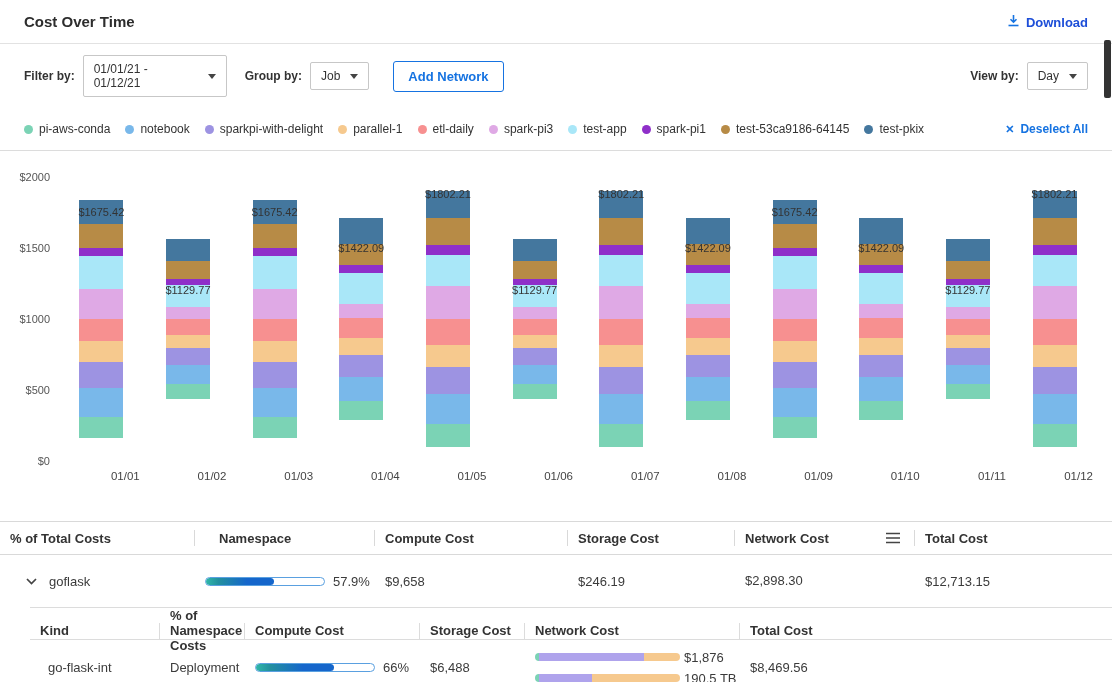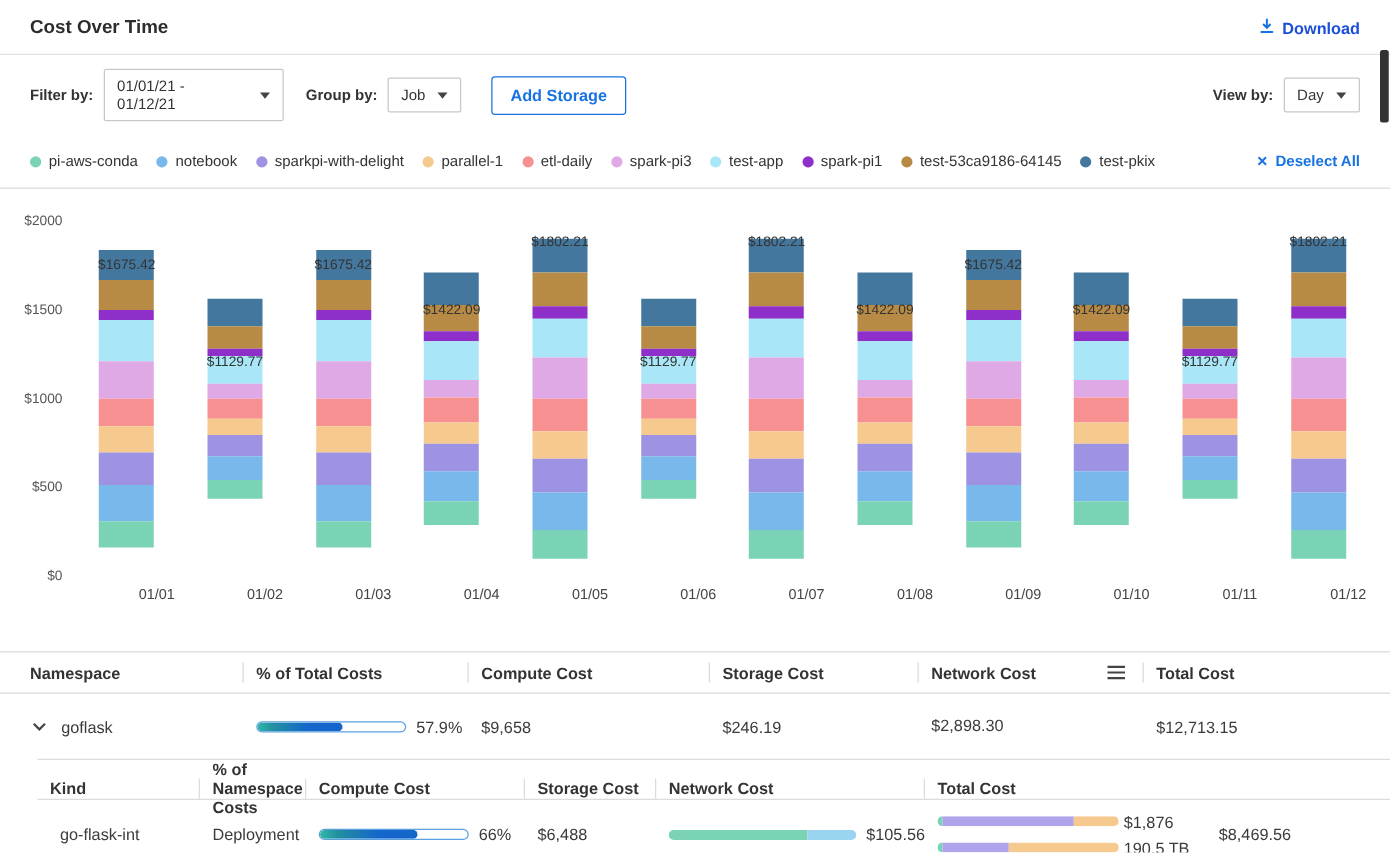--- a/index.html
+++ b/index.html
@@ -116,21 +116,21 @@
     <span class="lbl">Filter by:</span>
     <div class="dd dd-date">
       <span>01/01/21 - 01/12/21</span>
       <span class="caret"></span>
     </div>
     <span class="lbl gap">Group by:</span>
     <div class="dd">
       <span>Job</span>
       <span class="caret"></span>
     </div>
-    <button class="add-filter">Add Storage</button>
+    <button class="add-filter">Add Network</button>
     <div class="spacer"></div>
     <span class="lbl">View by:</span>
     <div class="dd">
       <span>Day</span>
       <span class="caret"></span>
     </div>
   </div>
 
   <div class="legend-row">
     <div class="legend-items">
@@ -380,22 +380,22 @@
             <div class="seg" style="height: 27.7px; background: rgb(183, 139, 70);"></div>
             <div class="seg" style="height: 26.6px; background: rgb(68, 119, 158);"></div>
           </div>
           <div class="x-label">01/12</div>
         </div>
       </div>
   </div>
 
   <div class="tbl">
     <div class="grid1 thead">
+      <div class="th">% of Total Costs</div>
       <div class="th c1">Namespace</div>
-      <div class="th">% of Total Costs</div>
       <div class="th">Compute Cost</div>
       <div class="th">Storage Cost</div>
       <div class="th th-net">
         <span>Network Cost</span>
         <span class="menu-icon">
           <svg width="16" height="12" viewBox="0 0 16 12">
               <path d="M1 1.5h14M1 6h14M1 10.5h14" stroke="#444" stroke-width="1.7"></path>
             </svg>
         </span>
       </div>
@@ -438,27 +438,20 @@
       <div class="grid2 trow2">
         <div class="td2 c1">go-flask-int</div>
         <div class="td2">Deployment</div>
         <div class="td2 pct-cell">
           <span class="track">
               <span class="fill" style="width: 66%;"></span>
             </span>
           <span>66%</span>
         </div>
         <div class="td2">$6,488</div>
-        <div class="td2 bar-label-cell">
-          <span class="minibar storage-bar">
-              <span style="width: 74%; background: rgb(123, 211, 181);"></span>
-              <span style="width: 26%; background: rgb(155, 212, 241);"></span>
-            </span>
-          <span>$105.56</span>
-        </div>
         <div class="td2 net-lines">
           <div class="net-line">
             <span class="minibar net-bar">
                 <span style="width: 3%; background: rgb(123, 211, 181);"></span>
                 <span style="width: 72%; background: rgb(175, 163, 236);"></span>
                 <span style="width: 25%; background: rgb(246, 201, 142);"></span>
               </span>
             <span>$1,876</span>
           </div>
           <div class="net-line">

